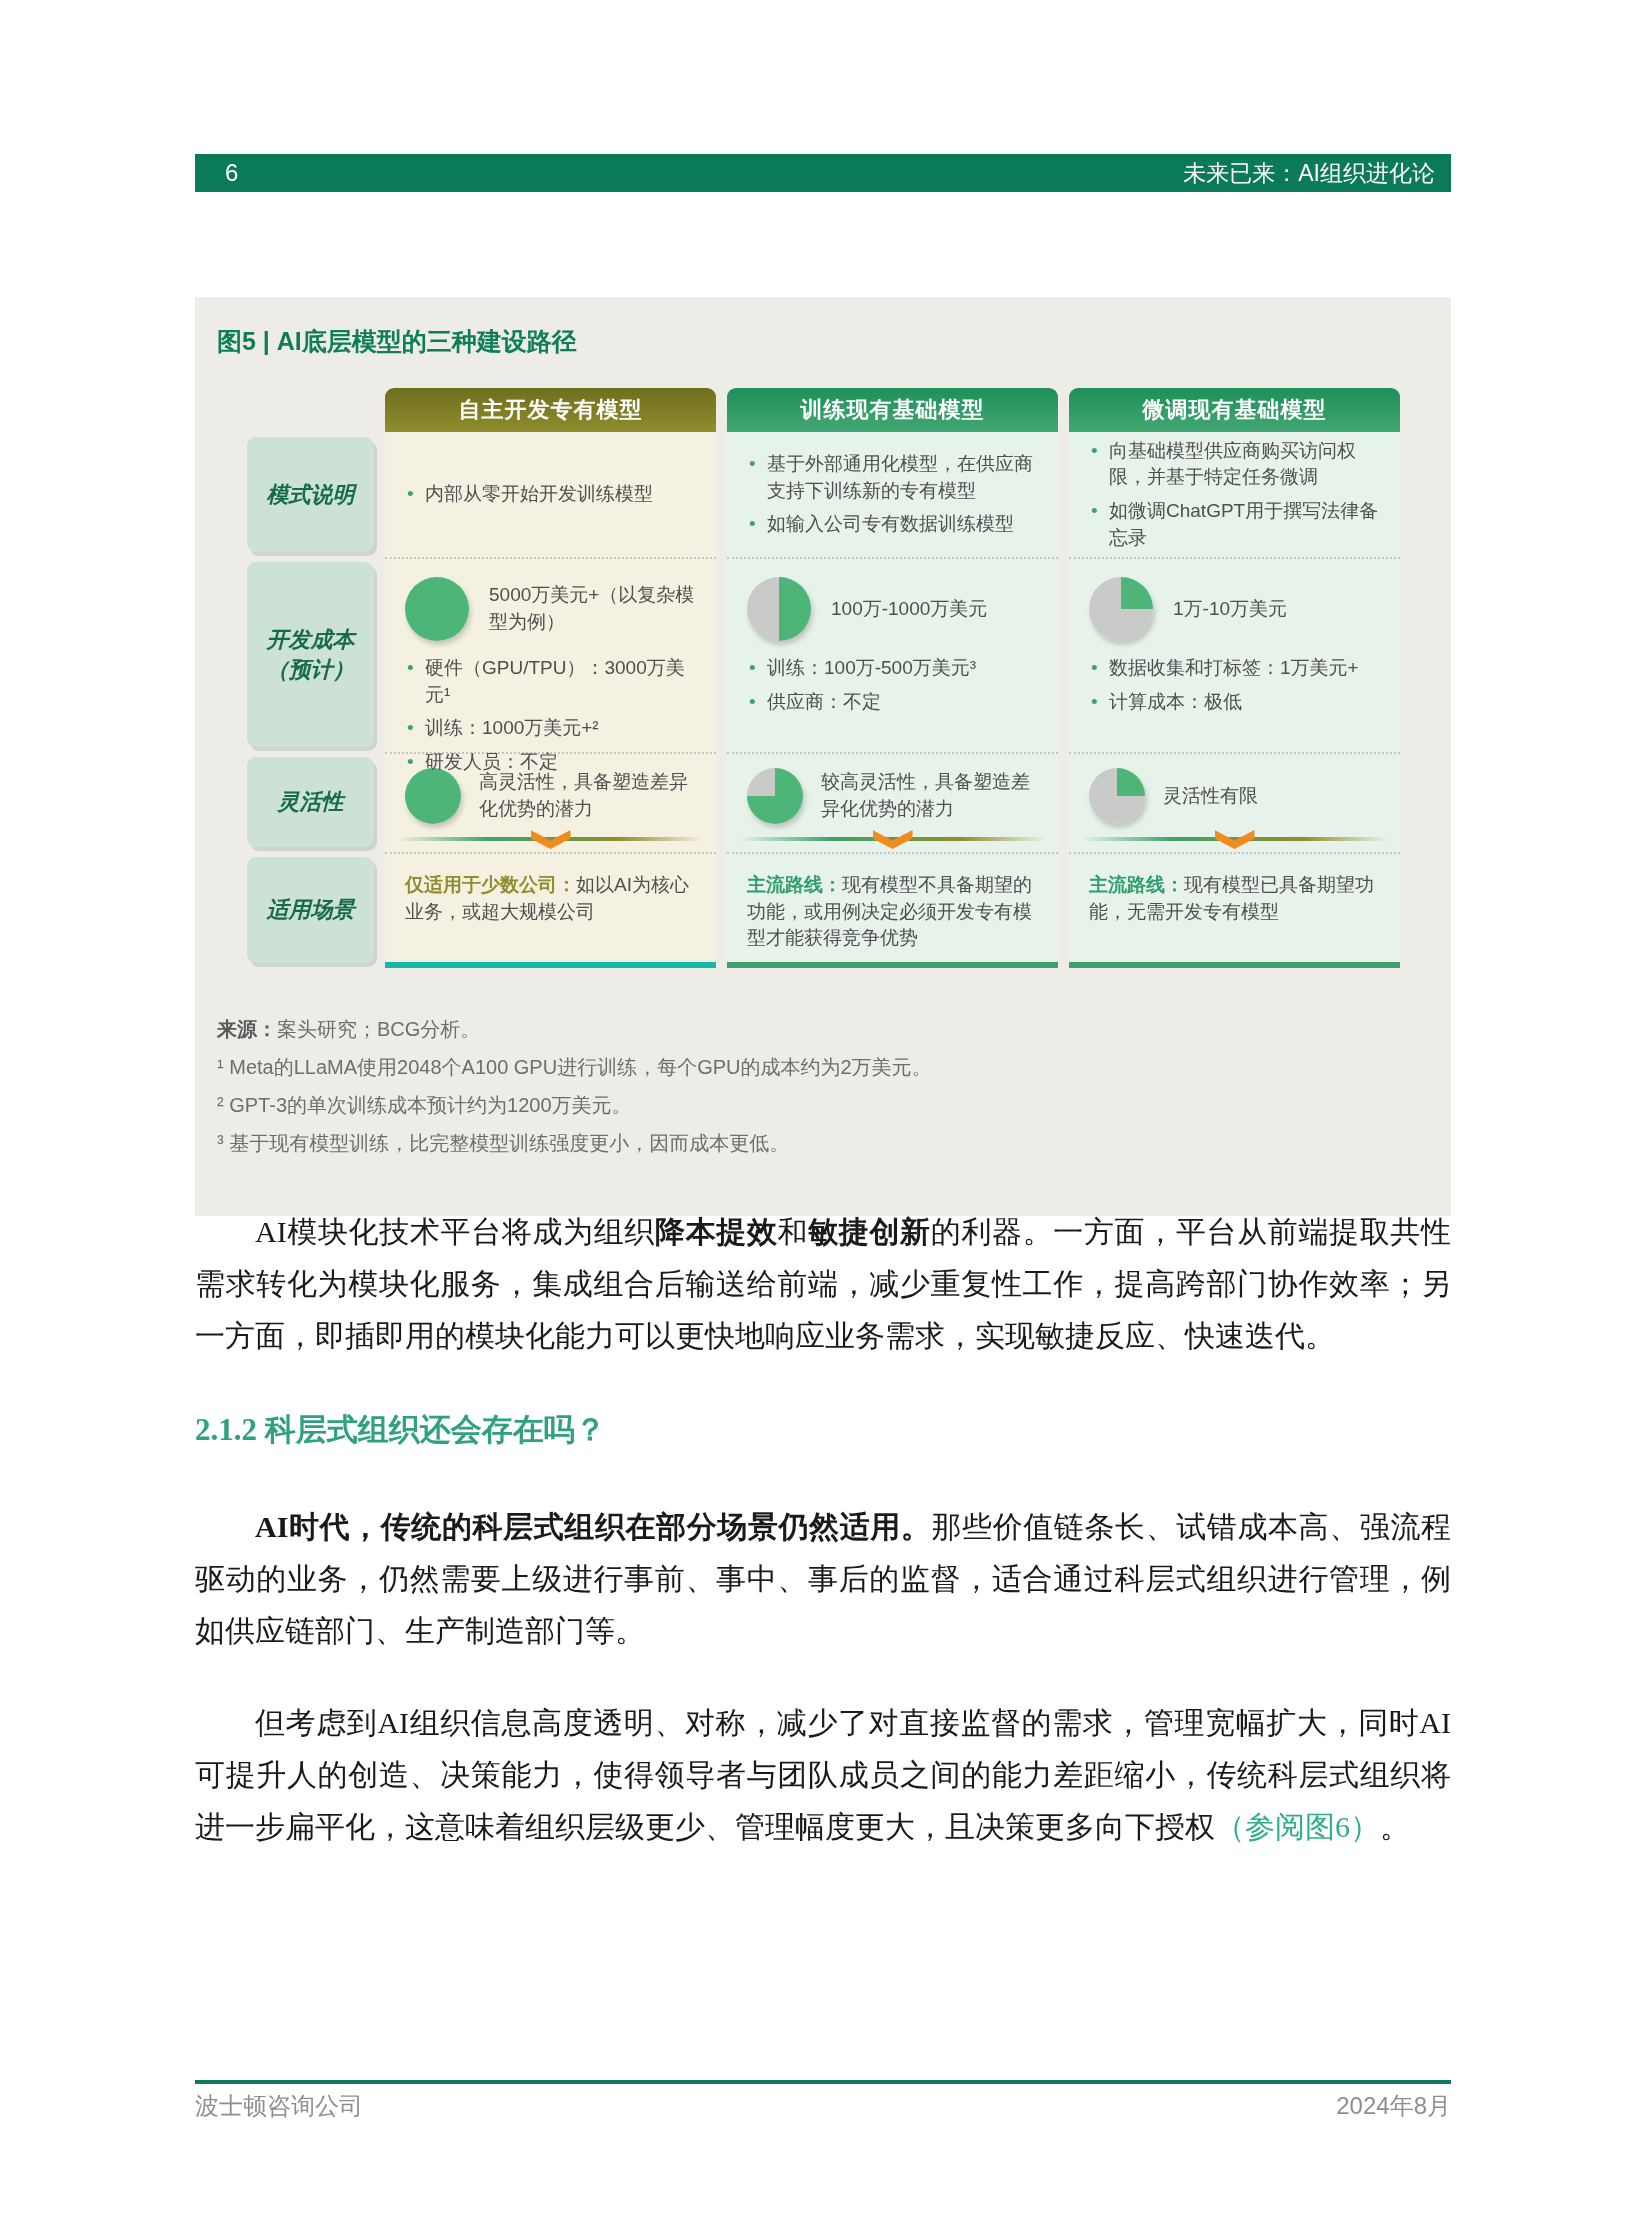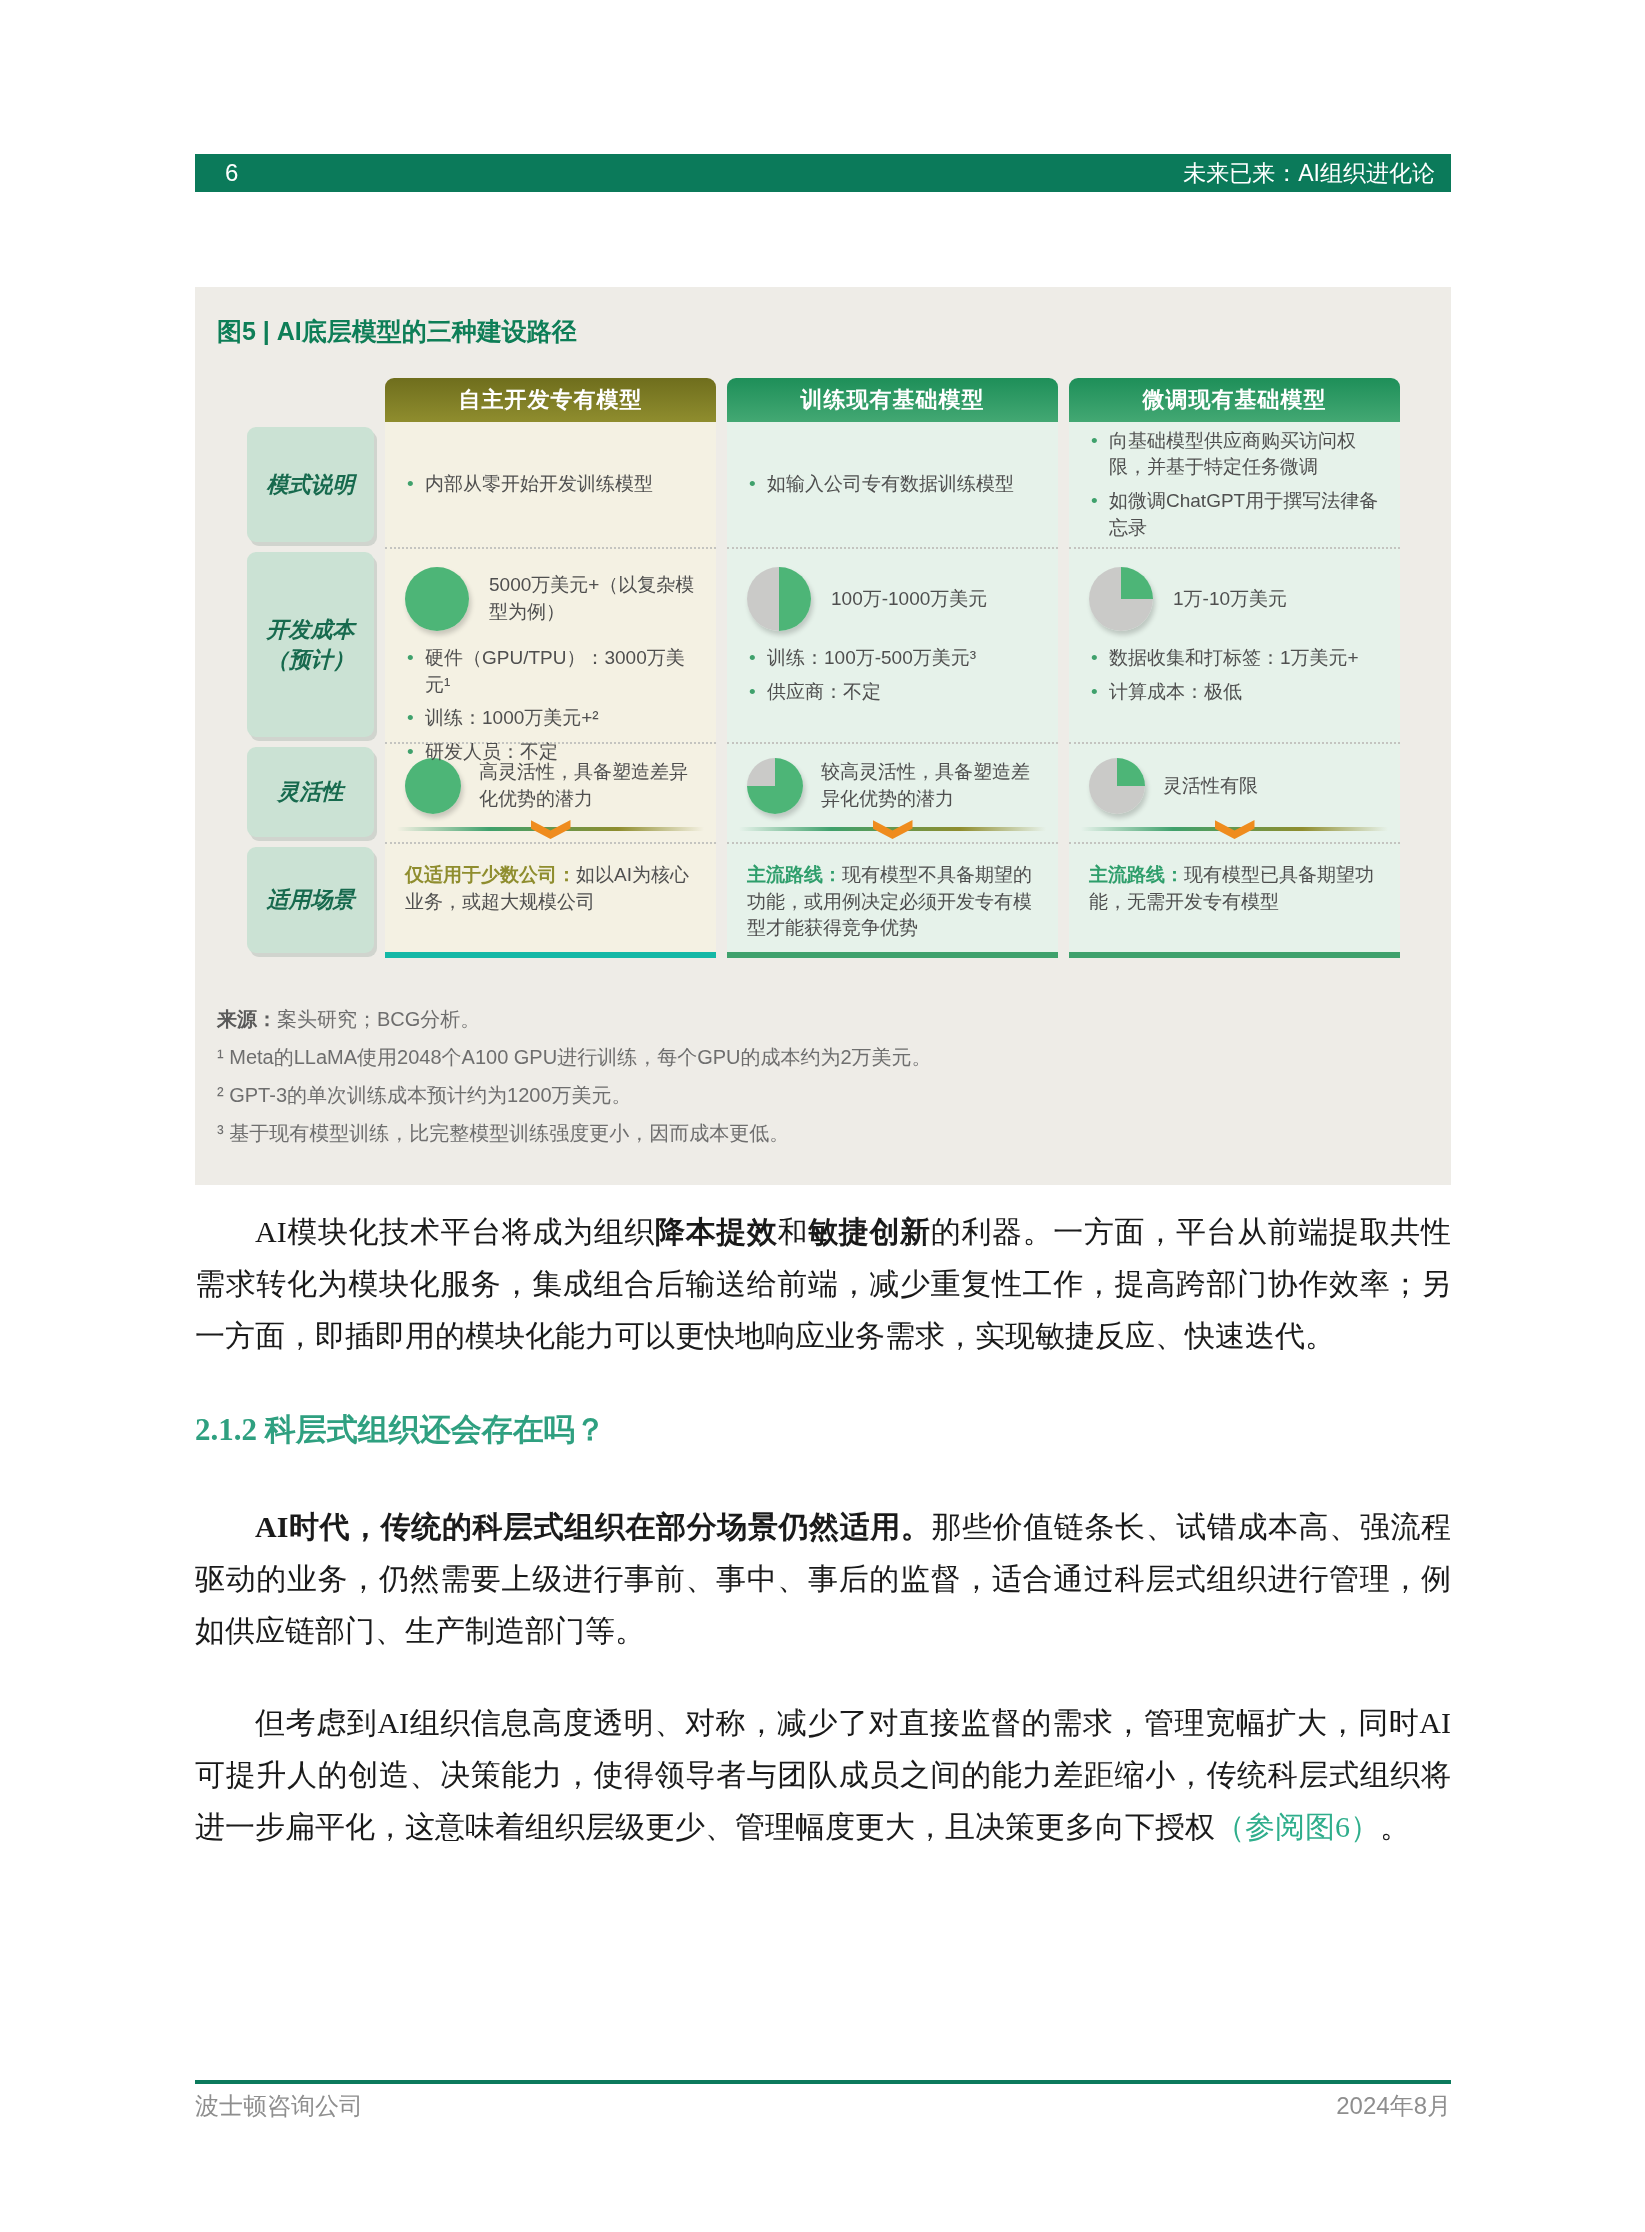--- a/index.html
+++ b/index.html
@@ -12,22 +12,22 @@
   
   .header-bar {
     position:absolute; top:154px; left:195px; right:195px; height:38px;
     background:#0B7A5A; color:#ffffff; display:flex; align-items:center;
     justify-content:space-between; padding:0 16px 0 30px; font-size:23px;
   }
   .header-bar .pageno { font-size:24px; }
 
   
   .figure {
-    position:absolute; top:287px; left:195px; right:195px;
-    background:#EEECE7; padding:28px 0 33px 0;
+    position:absolute; top:297px; left:195px; right:195px;
+    background:#EEECE7; padding:28px 0 54px 0;
   }
   .figure-title {
     margin:0 0 30px 22px; color:#0E7E57; font-size:25px; font-weight:bold;
   }
   .fig-table {
     margin-left:52px; width:1152px;
     display:grid;
     grid-template-columns:127px 331px 331px 331px;
     grid-template-rows:44px 125px 195px 100px 116px;
     column-gap:11px;
@@ -143,20 +143,21 @@
       <div class="row-label lab r-flex">灵活性</div>
       <div class="row-label lab r-scen">适用场景</div>
 
       <div class="cell cell-mode bg-cream c1 r-mode">
         <ul class="bullets">
           <li>内部从零开始开发训练模型</li>
         </ul>
       </div>
       <div class="cell cell-mode bg-mint c2 r-mode">
         <ul class="bullets">
+          <li>基于外部通用化模型，在供应商支持下训练新的专有模型</li>
           <li>如输入公司专有数据训练模型</li>
         </ul>
       </div>
       <div class="cell cell-mode bg-mint c3 r-mode">
         <ul class="bullets">
           <li>向基础模型供应商购买访问权限，并基于特定任务微调</li>
           <li>如微调ChatGPT用于撰写法律备忘录</li>
         </ul>
       </div>
 

